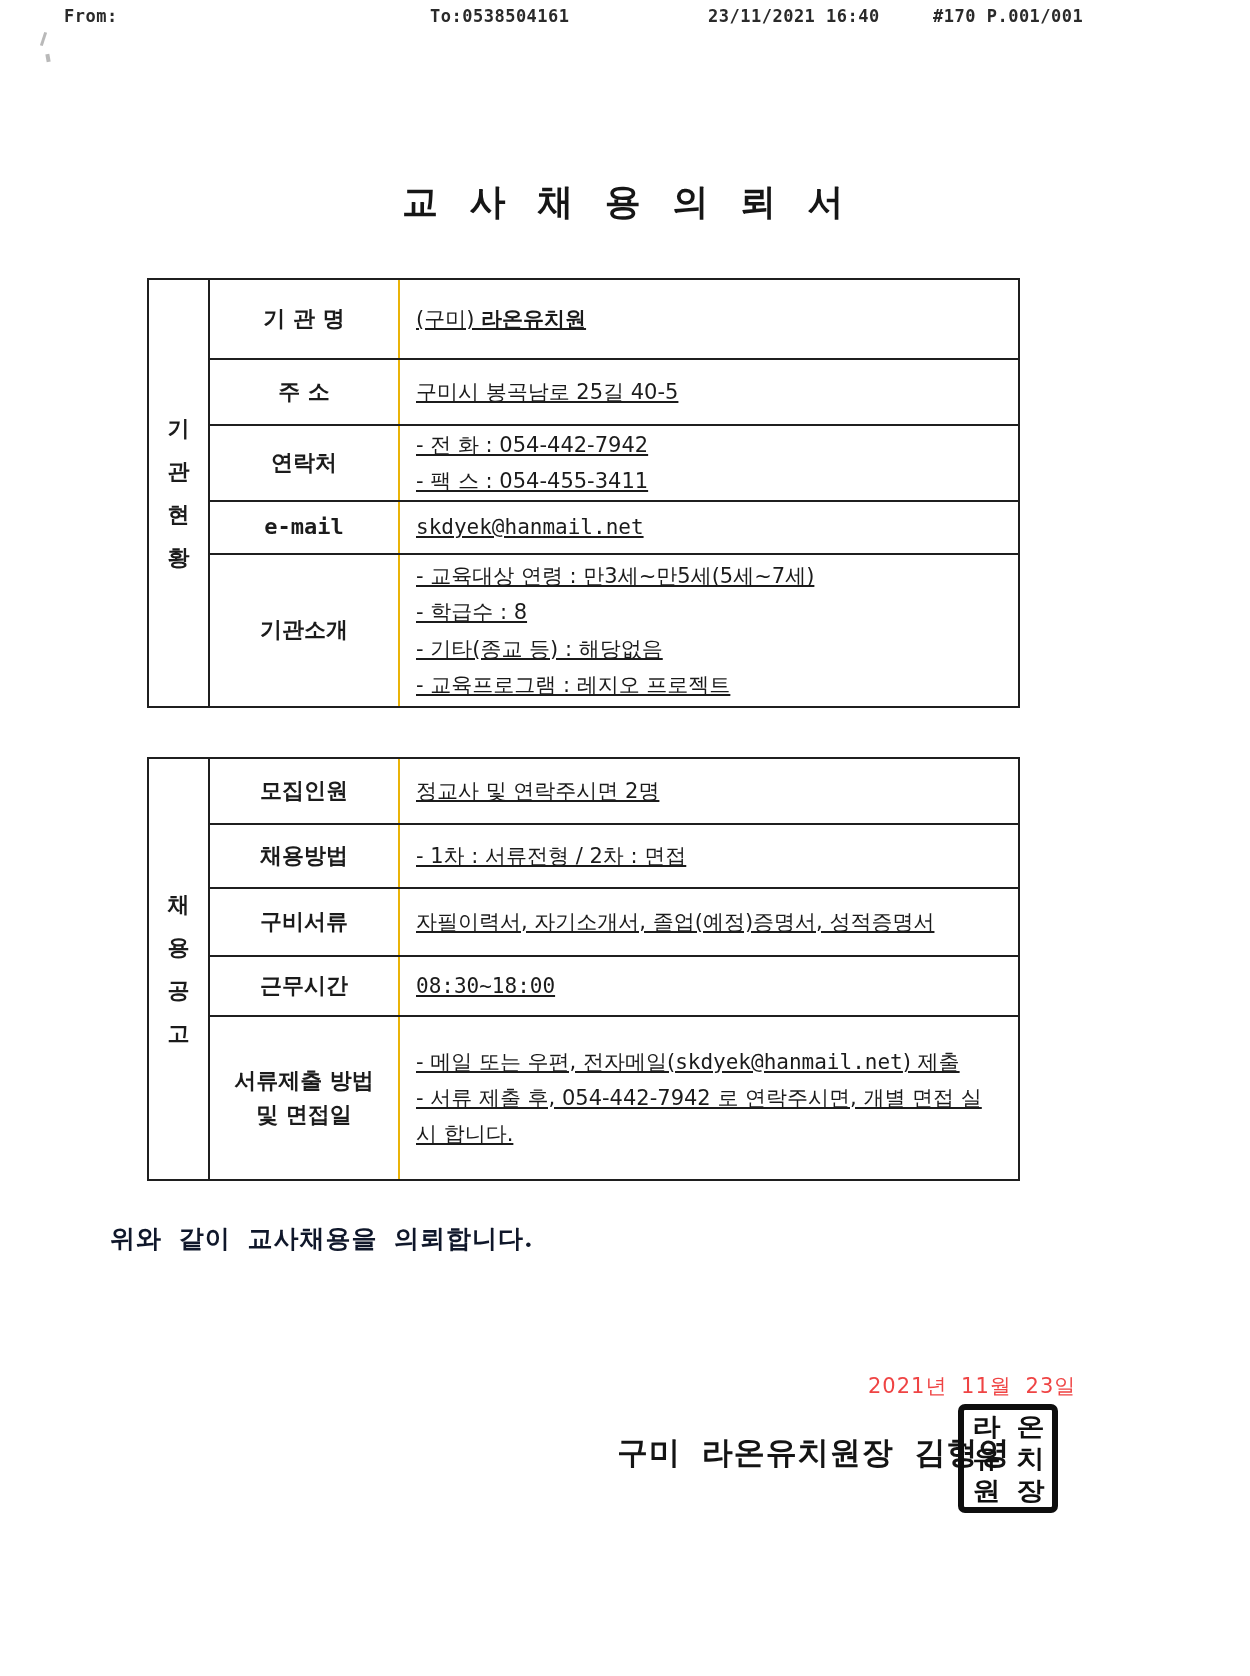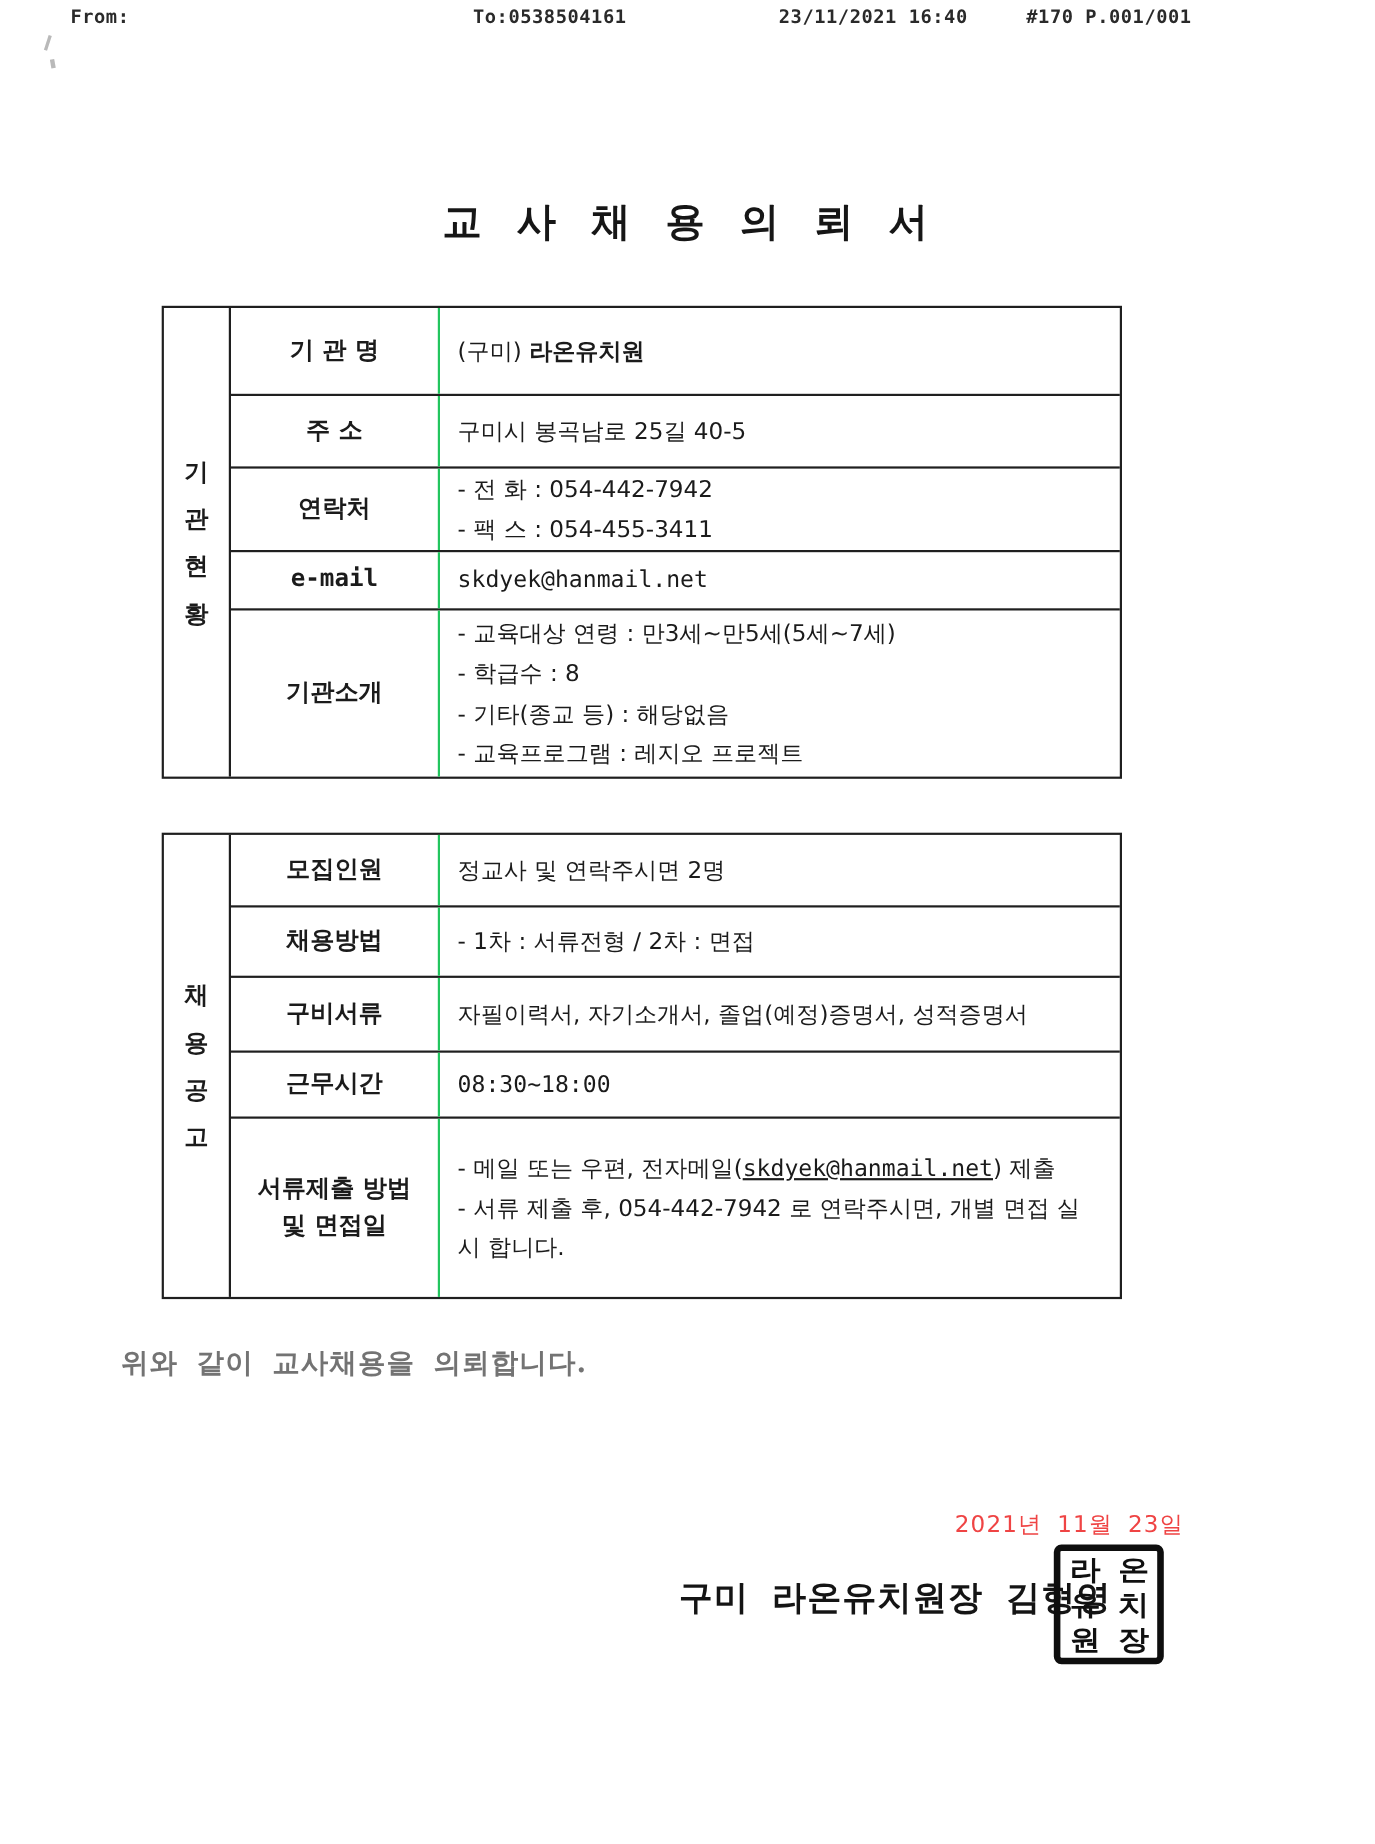--- a/index.html
+++ b/index.html
@@ -62,21 +62,21 @@
   }
   .tbl .rows { flex:1; display:flex; flex-direction:column; }
   .row {
     display:flex;
     border-bottom:2px solid #1f1f1f;
     box-sizing:border-box;
   }
   .row:last-child { border-bottom:none; }
   .row .lbl {
     width:190px;
-    border-right:2px solid #22c55e;
+    border-right:2px solid #eab308;
     display:flex;
     flex-direction:column;
     align-items:center;
     justify-content:center;
     text-align:center;
     font-size:22px;
     font-weight:bold;
     line-height:1.55;
     box-sizing:border-box;
   }
@@ -86,33 +86,33 @@
     flex-direction:column;
     justify-content:center;
     padding:6px 16px;
     font-size:21px;
     line-height:1.72;
     box-sizing:border-box;
   }
   .mono { font-family:"DejaVu Sans Mono", monospace; }
   .bold { font-weight:bold; }
   .uline { text-decoration:underline; }
-  .valline { white-space:nowrap; }
+  .valline { white-space:nowrap;text-decoration:underline; }
 
   
   .statement {
     position:absolute;
     left:110px; top:1222px;
     margin:0;
     font-family:"DejaVu Serif", serif;
     font-size:25px;
     font-weight:bold;
     letter-spacing:1px;
     word-spacing:7px;
-    color:#737373;
+    color:#0f172a;
     white-space:nowrap;
   }
   .doc-date {
     position:absolute;
     left:868px; top:1372px;
     margin:0;
     font-size:21px;
     letter-spacing:1px;
     word-spacing:6px;
     color:#ef4444;

